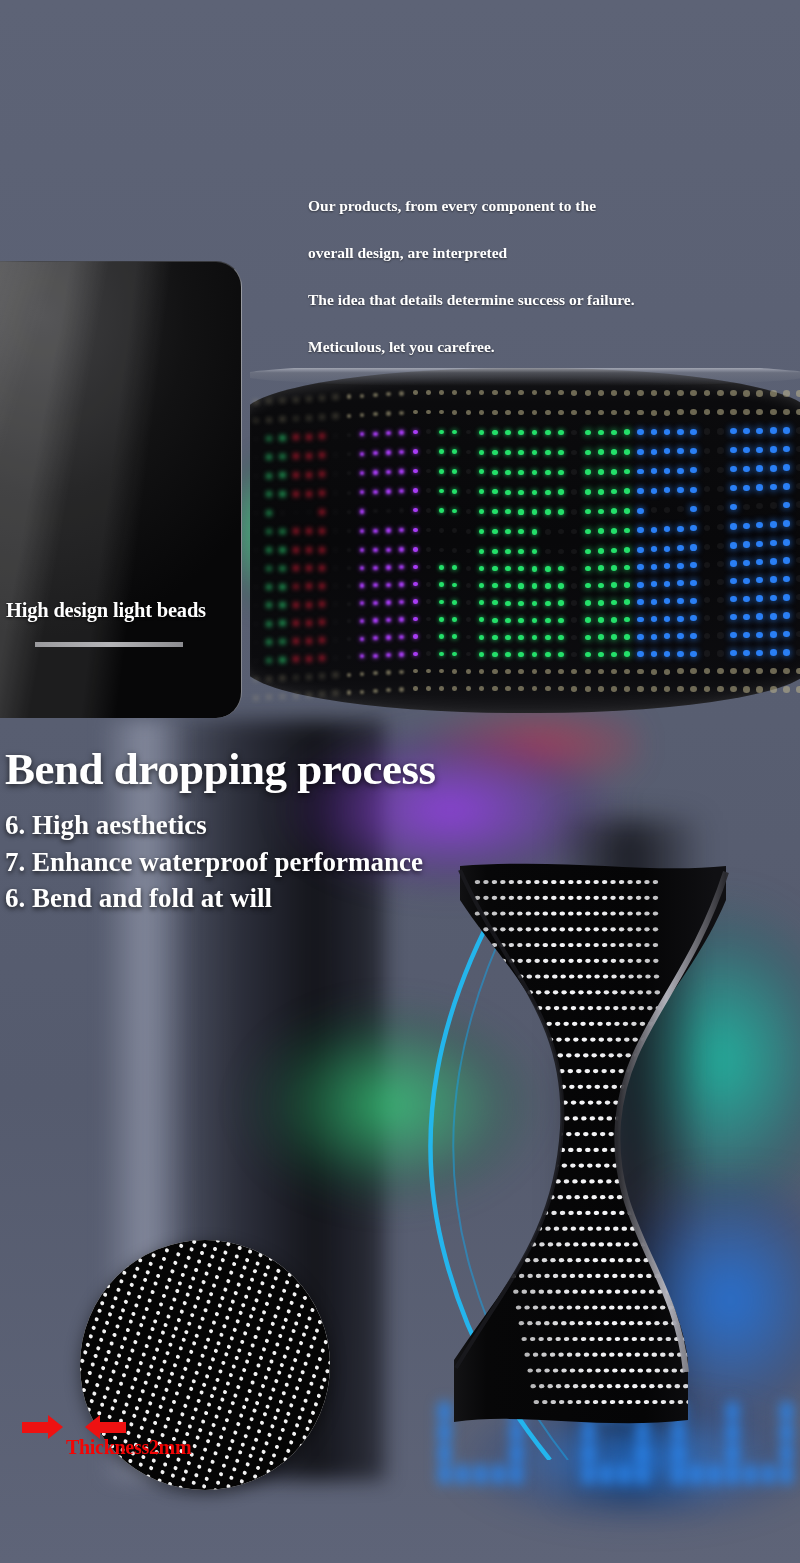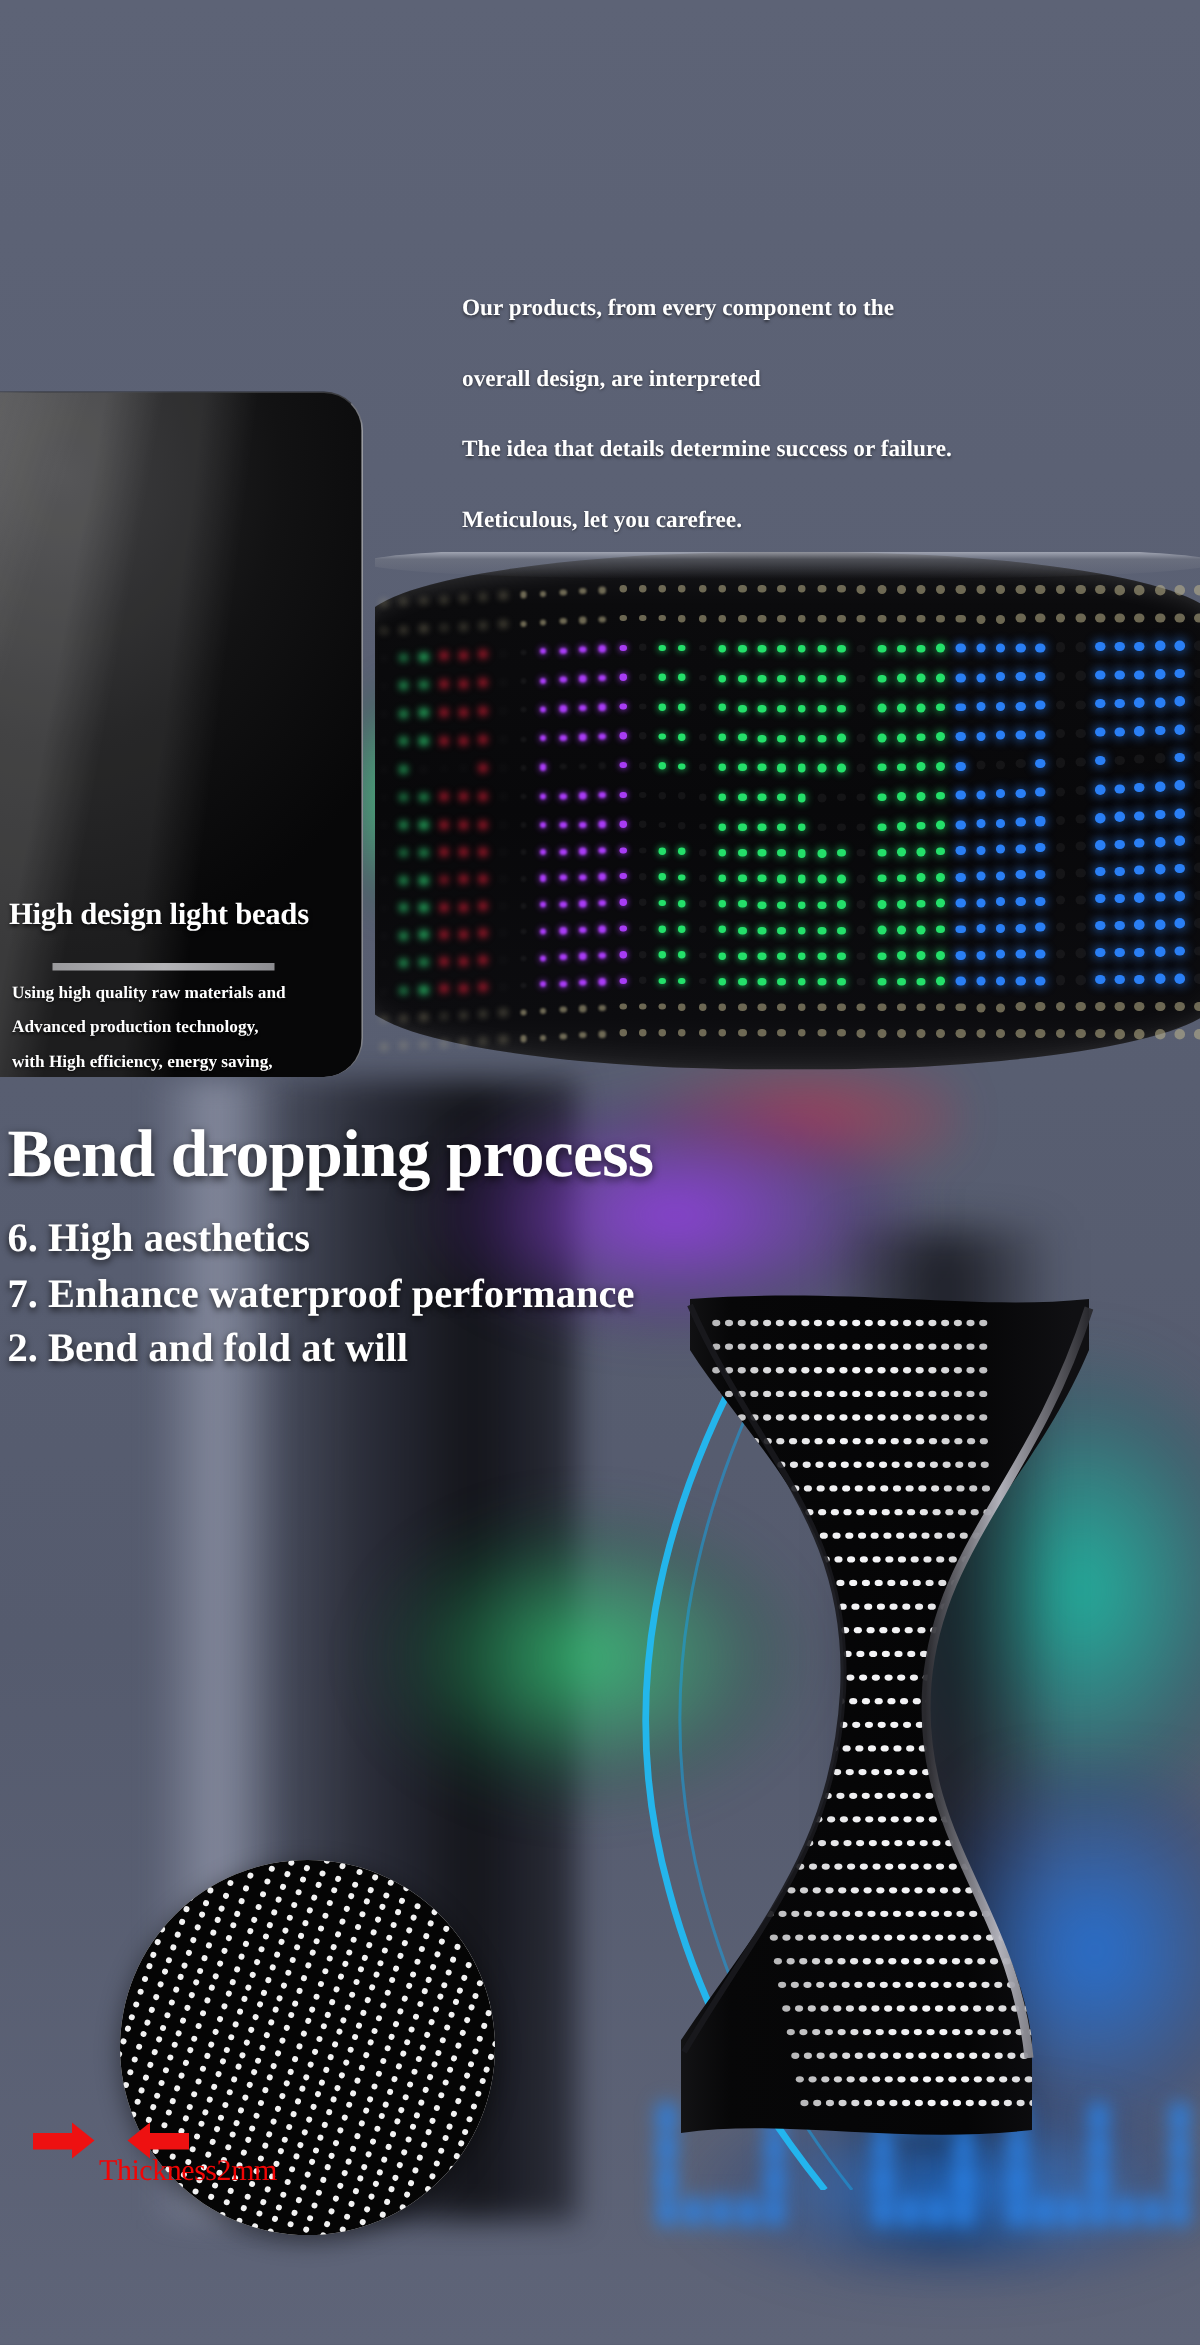--- a/index.html
+++ b/index.html
@@ -250,21 +250,21 @@
     left:100px; top:1422px;
     width:26px; height:11px; background:#ee1111;
   }
   .arrow-l::after {
     content:""; position:absolute; left:-15px; top:-7px;
     border-top:12px solid transparent; border-bottom:12px solid transparent;
     border-right:15px solid #ee1111;
   }
   .thickness-label {
     position:absolute; left:66px; top:1436px;
-    color:#f20505; font-size:20px; font-weight:normal;
+    color:#f20505; font-size:20px; font-weight:bold;
     white-space:nowrap; letter-spacing:-0.3px;
     z-index:8;
   }
 </style>
 </head>
 <body>
 
 <div id="page">
 
   <div class="bg-blur-led-top"></div>
@@ -1051,33 +1051,27 @@
         <i style="left: 532.8px; top: 318px; width: 7.3px; height: 6.7px; background: rgba(190, 180, 140, 0.55);"></i>
         <i style="left: 546px; top: 318px; width: 7.4px; height: 6.8px; background: rgba(190, 180, 140, 0.55);"></i>
       </div>
     <div class="lp-top-edge"></div>
   </div>
 
   <div class="beads-card">
 
     <div class="beads-heading">High design light beads</div>
     <div class="beads-divider"></div>
-    <div class="beads-body">
-      <p>Using high quality raw materials and</p>
-      <p>Advanced production technology,</p>
-      <p>with High efficiency, energy saving,</p>
-
-    </div>
   </div>
 
   <div class="glue-title">Bend dropping process</div>
   <div class="glue-list">
     <p>6. High aesthetics</p>
     <p>7. Enhance waterproof performance</p>
-    <p>2. Bend and fold at will</p>
+    <p>6. Bend and fold at will</p>
   </div>
 
   <div class="wavy">
     <svg width="330" height="570" viewBox="0 0 330 570">
       <defs>
         <clipPath id="waveClip">
           <path d="M 30 6 C 140 -2, 218 14, 296 6
                    L 296 40 C 258 130, 196 170, 188 262
                    C 180 366, 246 410, 258 500
                    L 258 560 C 170 570, 92 552, 24 562

